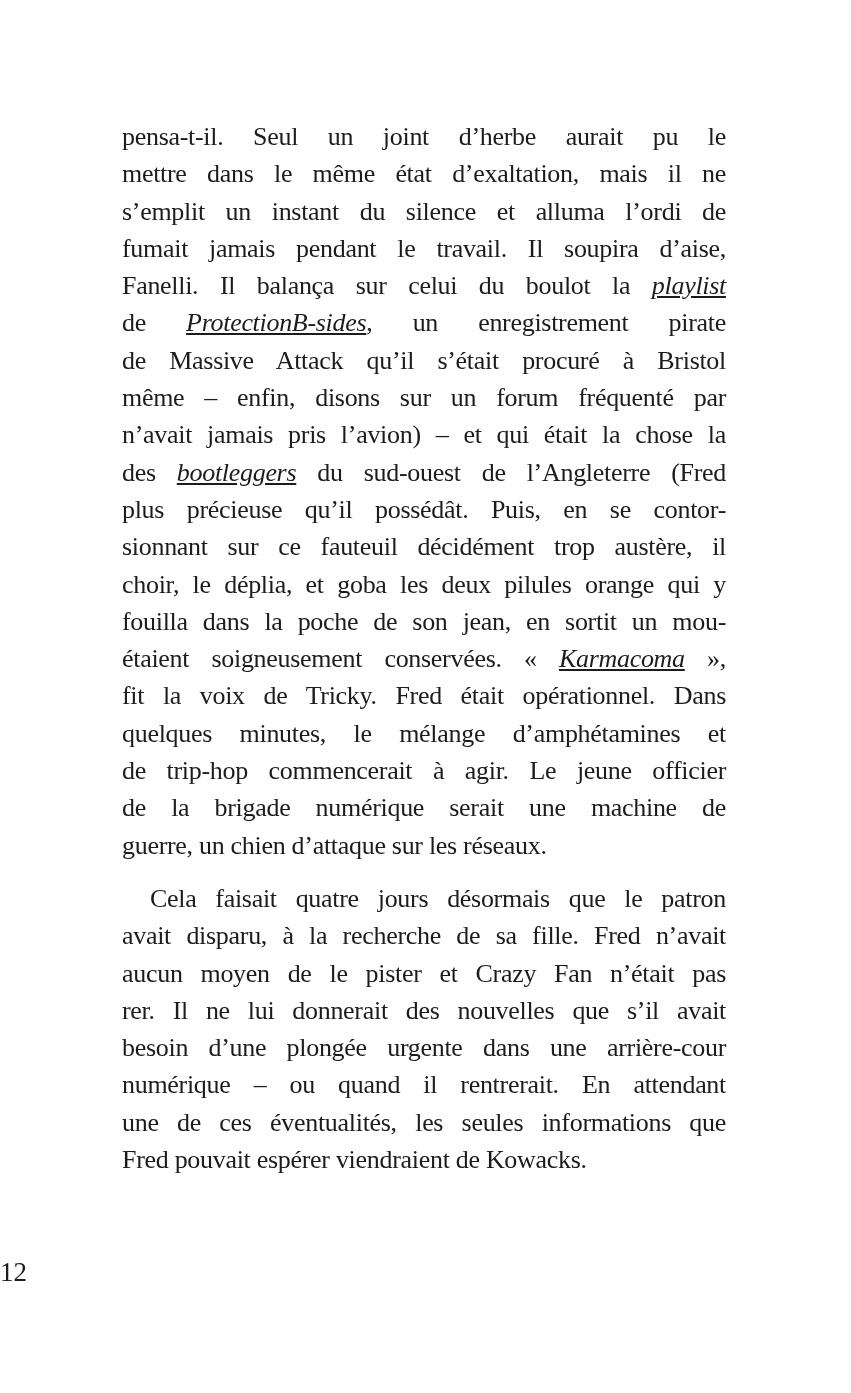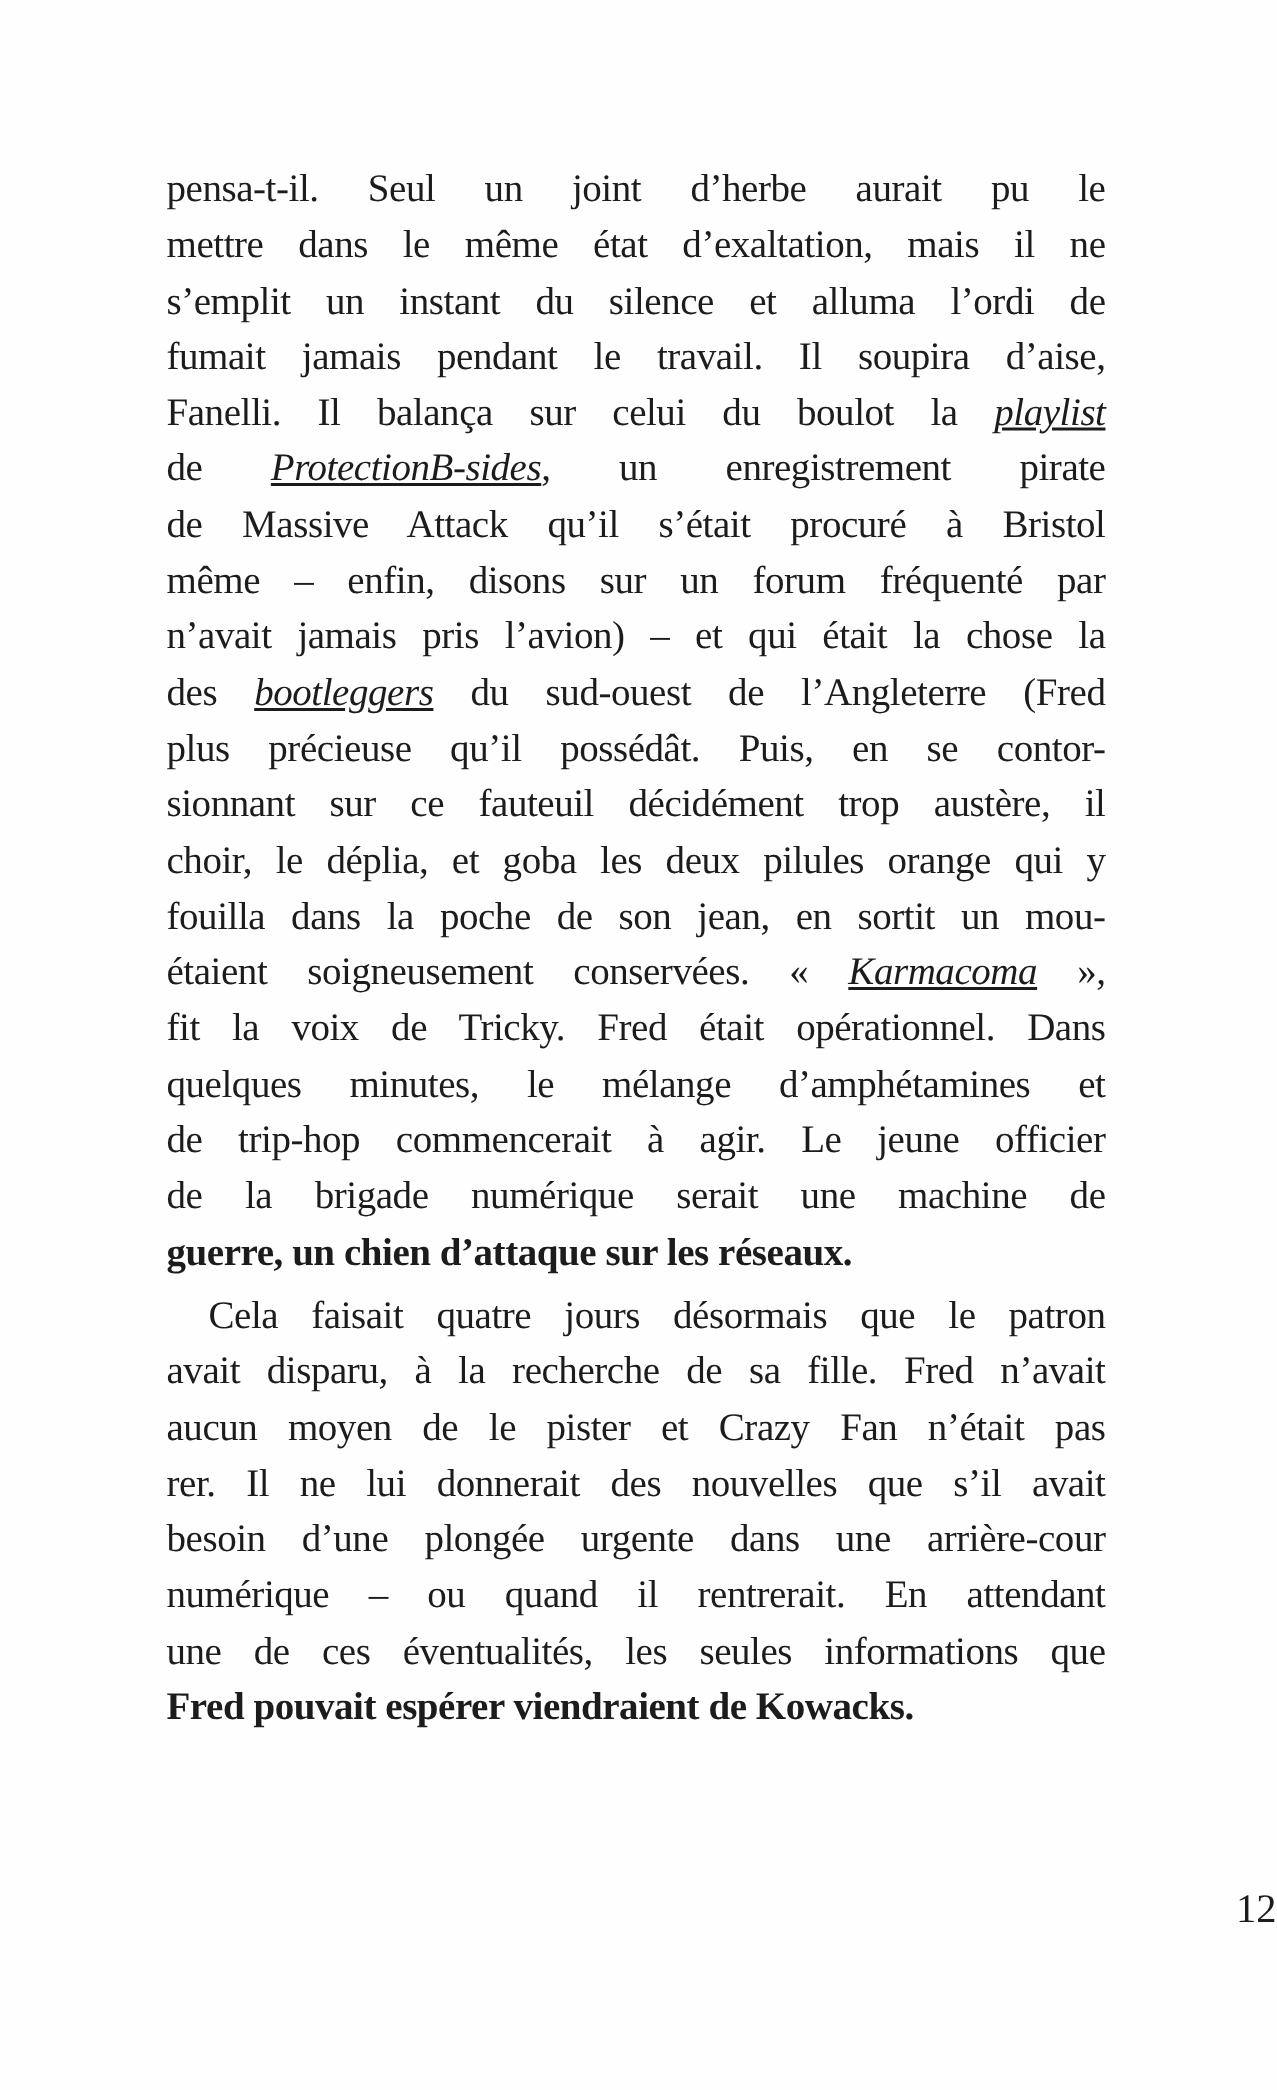--- a/index.html
+++ b/index.html
@@ -21,53 +21,52 @@
     inset: 0;
     background: #fefefe;
   }
   .text-block {
     position: absolute;
     left: 106px;
     top: 102px;
     width: 636px;
   }
   .paragraph {
-    margin: 5px;
+    margin: 16px;
     padding: 0;
   }
   .line {
     font-size: 26px;
     line-height: 37.3px;
     letter-spacing: -0.3px;
     white-space: nowrap;
     text-align: justify;
     text-align-last: justify;
     overflow: visible;
   }
   .line.end {
     text-align: center;
     text-align-last: left;
-    font-weight: bold;
   }
   .line.indent {
     text-indent: 28px;
   }
   .italic {
     font-style: italic;
     text-decoration: underline;
   }
   .roman {
     font-style: normal;
   }
   .page-number {
     position: absolute;
     left: 0;
     top: 1254px;
     width: 851px;
-    text-align: right;
+    text-align: left;
     font-size: 27px;
     line-height: 37px;
     color: #1c1c1c;
   }
 </style>
 </head>
 <body>
 
 <div class="book-page">
   <div class="text-block">

